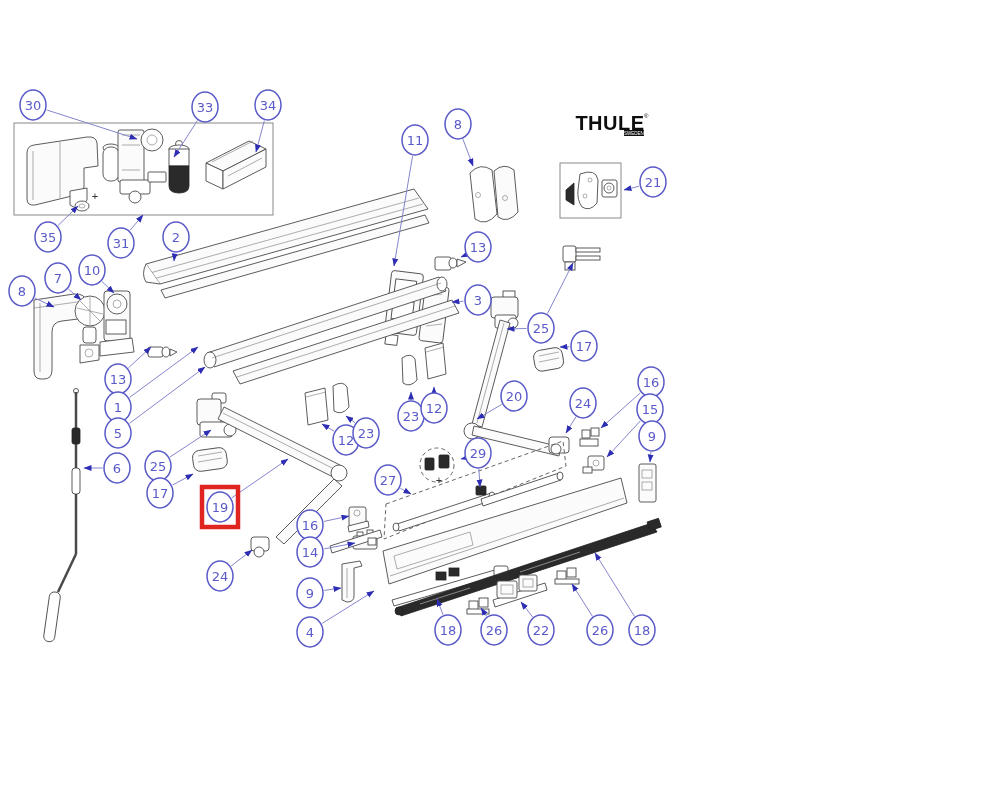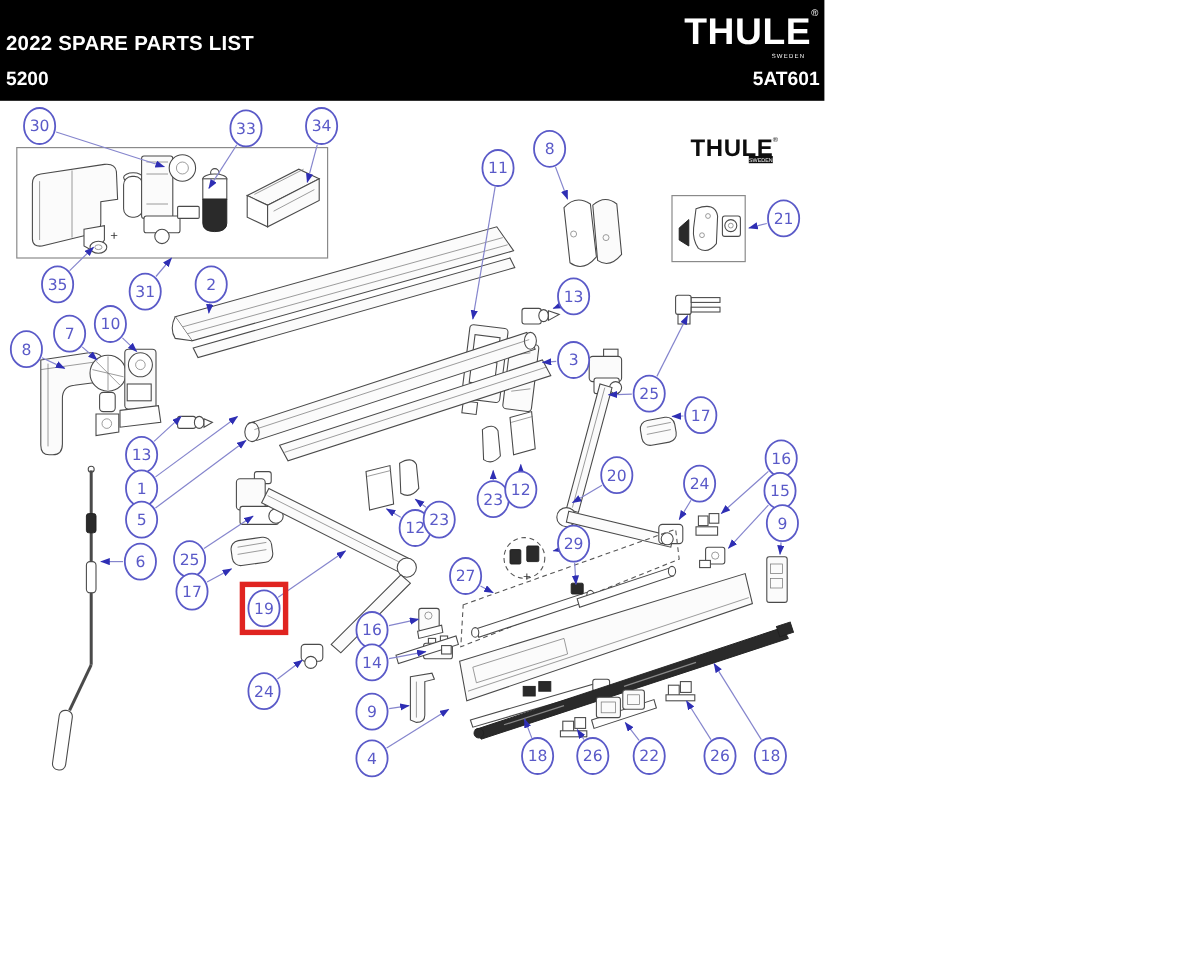--- a/index.html
+++ b/index.html
@@ -21,29 +21,20 @@
   .dark{stroke:#222;stroke-width:0.8;fill:#2a2a2a;}
   .thin{stroke:#777;stroke-width:0.6;fill:none;}
   .boxline{stroke:#8a8a8a;stroke-width:1;fill:none;}
   .dashed{stroke:#555;stroke-width:0.9;fill:none;stroke-dasharray:4 3;}
 </style>
 </head>
 <body>
 
 <div class="page">
 
-  <header class="titlebar">
-    <div class="t-title">2022 SPARE PARTS LIST</div>
-    <div class="t-model">5200</div>
-    <div class="logo-box">
-      <span class="logo-main">THULE</span><span class="logo-reg">®</span>
-      <span class="logo-sub">SWEDEN</span>
-    </div>
-    <div class="t-code">5AT601</div>
-  </header>
 
   <svg width="1000" height="800" viewBox="0 0 1000 800">
     <defs>
       <marker id="arrow" markerWidth="9" markerHeight="8" refX="7.5" refY="3" orient="auto">
         <path d="M0,0 L8,3 L0,6 Z" fill="#2e2eb4"></path>
       </marker>
     </defs>
 
     <g>
       <rect x="14" y="123" width="259" height="92" class="boxline"></rect>

